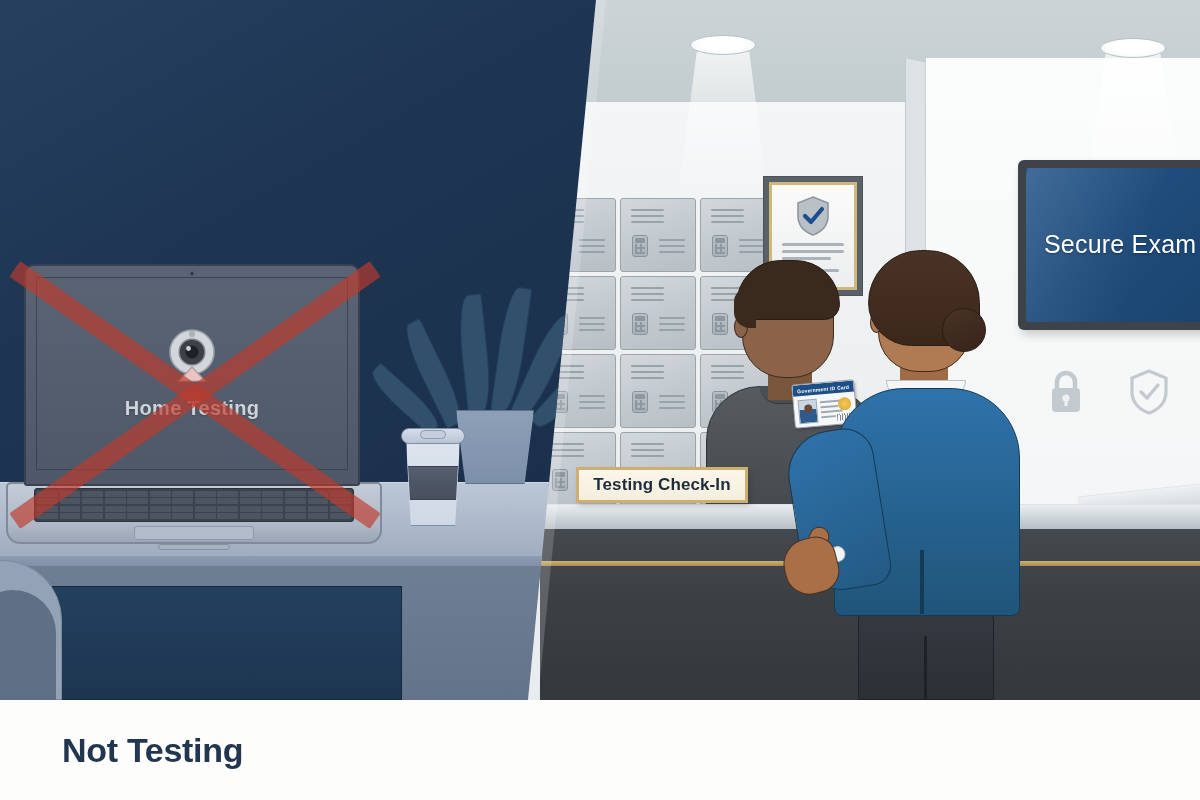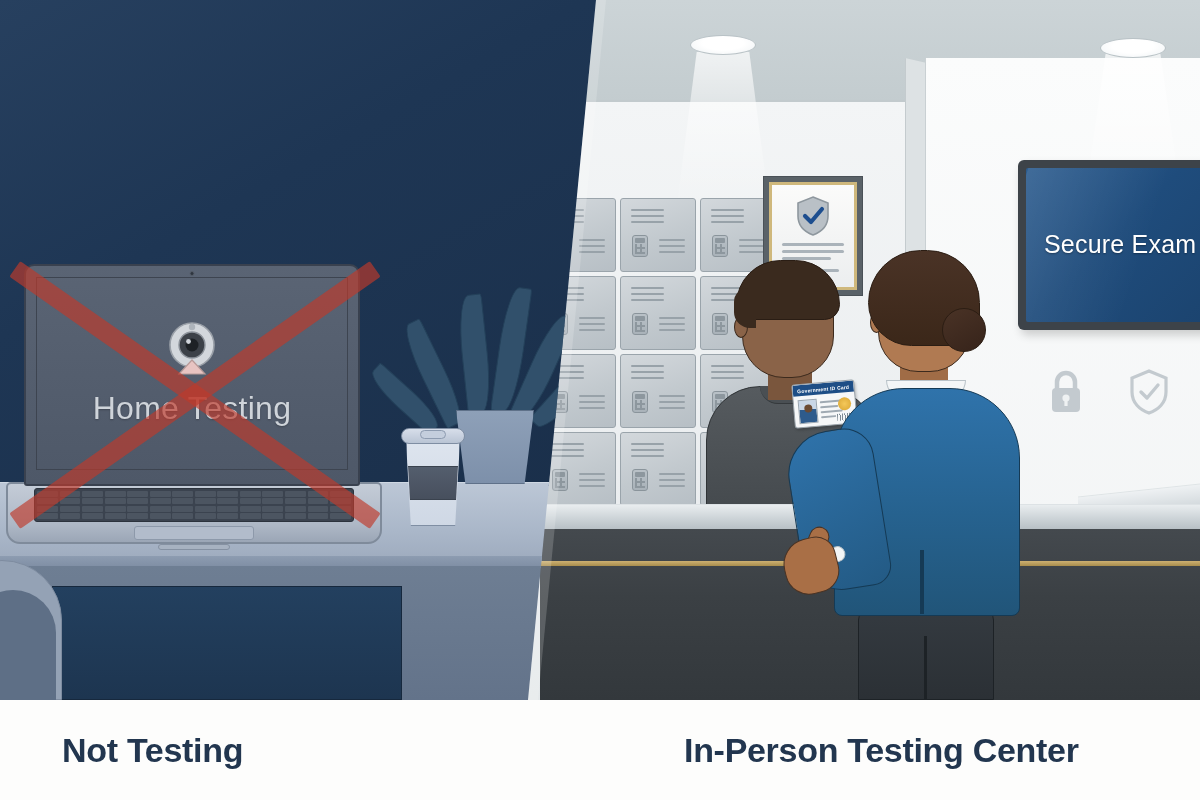--- a/index.html
+++ b/index.html
@@ -214,21 +214,21 @@
   
   .laptop { position:absolute; left:6px; top:264px; width:376px; height:296px; }
   .lid { position:absolute; left:18px; top:0; width:336px; height:222px;
          background:linear-gradient(180deg,#5a6474 0%,#4e5868 100%);
          border:2.5px solid #39414f; border-radius:10px 10px 3px 3px; padding:11px 10px 14px; }
   .screen { width:100%; height:100%; background:linear-gradient(160deg,#676f7c 0%,#5c6personal 0%,#5a6270 60%,#565e6c 100%);
             border:1px solid #3d4450; position:relative; display:flex;
             flex-direction:column; align-items:center; justify-content:center; gap:14px; }
   .cam-dot { position:absolute; left:50%; top:-7px; transform:translateX(-50%);
              width:5px; height:5px; border-radius:50%; background:#2e353f; border:1px solid #545c68; }
-  .screen-label { color:#cfd4da; font-size:32px; font-weight:400; letter-spacing:.3px;
+  .screen-label { color:#cfd4da; font-size:20px; font-weight:700; letter-spacing:.3px;
                   text-shadow:0 1px 2px rgba(0,0,0,.25); }
   .base { position:absolute; left:0; top:218px; width:376px; height:62px;
           background:linear-gradient(180deg,#c4ccd7 0%,#aeb8c6 70%,#9ba6b6 100%);
           border:2px solid #7f8b9b; border-radius:5px 5px 14px 14px; }
   .keyboard { position:absolute; left:28px; top:224px; width:320px; height:34px;
           background:#3b434f; border:1.4px solid #2c333d; border-radius:3px;
           display:grid; grid-template-columns:repeat(14,1fr); grid-template-rows:repeat(4,1fr);
           gap:1.6px; padding:2px; }
   .key { background:#4c5561; border-radius:1px; }
   .trackpad { position:absolute; left:128px; top:262px; width:120px; height:14px;
@@ -472,20 +472,23 @@
         <div class="man-hair"></div>
         <div class="man-hair2"></div>
       </div>
 
       <div class="counter-top2"></div>
       <div class="counter-right"></div>
       <div class="counter-top"></div>
       <div class="counter-body"></div>
       <div class="counter-trim"></div>
 
+      <div class="sign">
+        <span>Testing Check-In</span>
+      </div>
 
       <div class="idcard">
         <div class="id-hdr">Government ID Card</div>
         <div class="id-photo">
             <b></b>
           </div>
         <div class="id-line" style="top:18px;width:22px;"></div>
         <div class="id-line" style="top:23px;width:18px;"></div>
         <div class="id-line" style="top:28px;width:22px;"></div>
         <div class="id-line" style="top:33px;width:15px;"></div>
@@ -619,15 +622,14 @@
         <div class="xbar a"></div>
         <div class="xbar b"></div>
       </div>
     </div>
 
     <div class="seam"></div>
   </div>
 
   <div class="caption">
     <div class="cap left">Not Testing</div>
-    <div class="cap right">In-Person Testing Center</div>
   </div>
 </div>
 
 </body></html>

